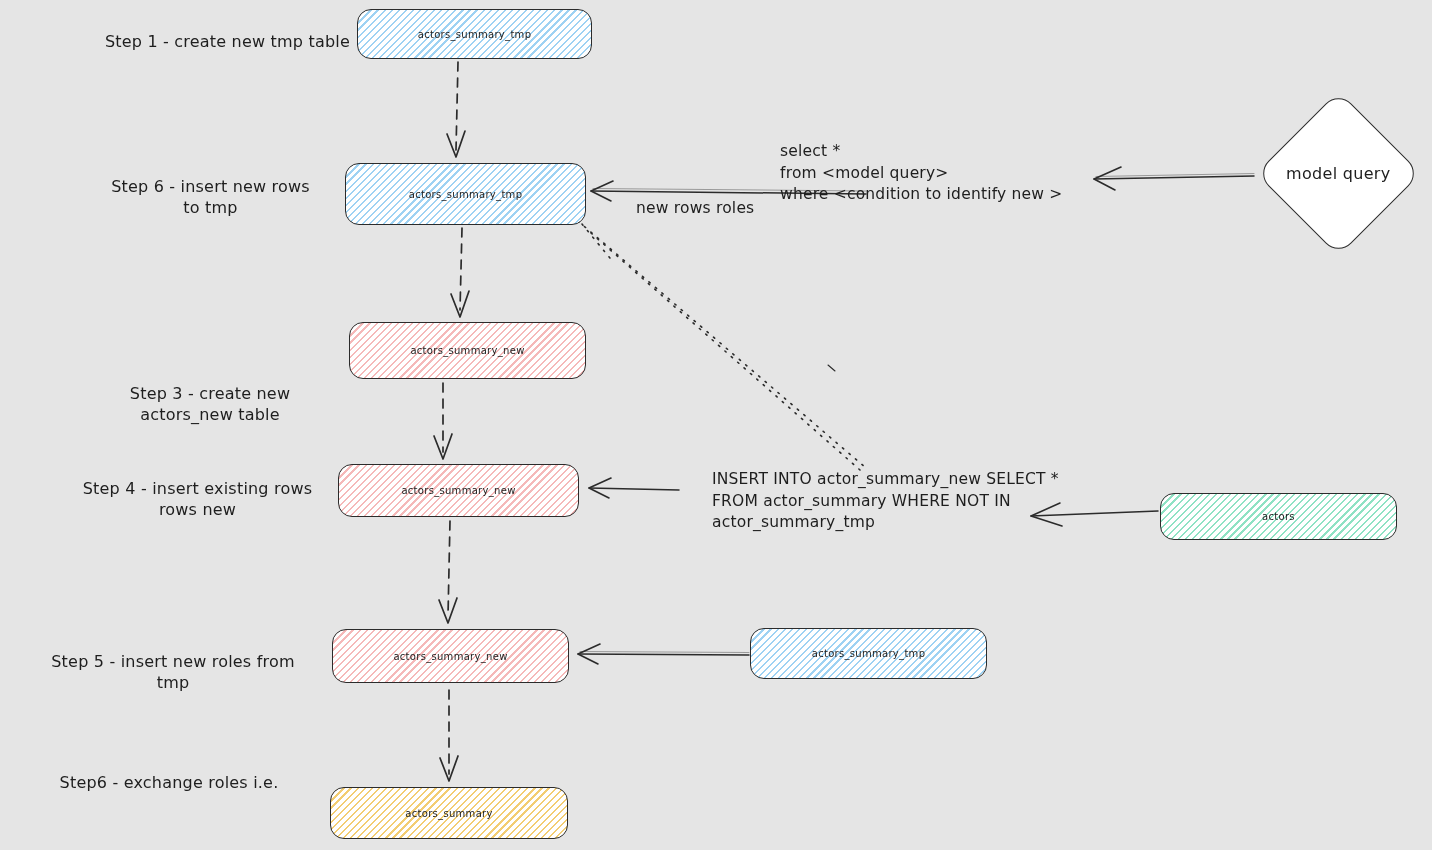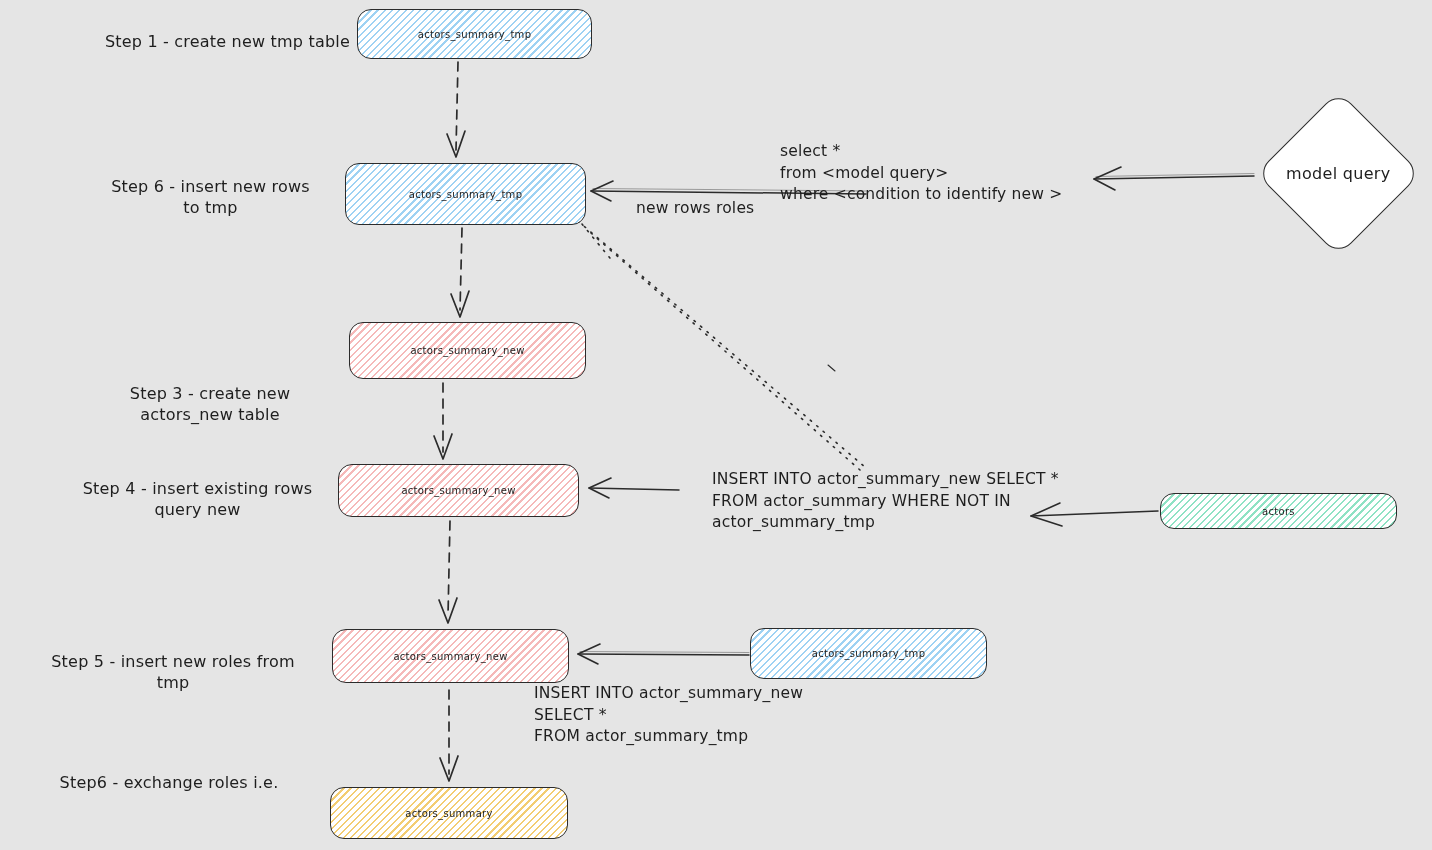--- a/index.html
+++ b/index.html
@@ -99,21 +99,21 @@
   <div class="steplabel" style="left:108px;top:176px;width:205px;">
     <div>Step 6 - insert new rows</div>
     <div>to tmp</div>
   </div>
   <div class="steplabel" style="left:110px;top:335px;width:200px;margin-top:48px;">
     <div>Step 3 - create new</div>
     <div>actors_new table</div>
   </div>
   <div class="steplabel" style="left:80px;top:478px;width:235px;">
     <div>Step 4 - insert existing rows</div>
-    <div>query new</div>
+    <div>rows new</div>
   </div>
   <div class="steplabel" style="left:33px;top:651px;width:280px;">
     <div>Step 5 - insert new roles from tmp</div>
   </div>
   <div class="steplabel" style="left:18px;top:772px;width:302px;">
     <div>Step6 - exchange roles i.e.</div>
   </div>
 
   <div class="node hatch-blue" style="left:357px;top:9px;width:235px;height:50px;">
     <span>actors_summary_tmp</span>
@@ -130,39 +130,34 @@
   <div class="node hatch-pink" style="left:332px;top:629px;width:237px;height:54px;">
     <span>actors_summary_new</span>
   </div>
   <div class="node hatch-yellow" style="left:330px;top:787px;width:238px;height:52px;">
     <span>actors_summary</span>
   </div>
 
   <div class="diamond">
     <span>model query</span>
   </div>
-  <div class="node hatch-green" style="left:1160px;top:493px;width:237px;height:36px;">
+  <div class="node hatch-green" style="left:1160px;top:493px;width:237px;height:47px;">
     <span>actors</span>
   </div>
   <div class="node hatch-blue" style="left:750px;top:628px;width:237px;height:51px;">
     <span>actors_summary_tmp</span>
   </div>
 
   <div class="annot" style="left:780px;top:141px;width:350px;">
     <div>select *</div>
     <div>from &lt;model query&gt;</div>
     <div>where &lt;condition to identify new &gt;</div>
   </div>
   <div class="annot" style="left:636px;top:198px;">
     <div>new rows roles</div>
   </div>
   <div class="annot" style="left:712px;top:469px;width:390px;">
     <div>INSERT INTO actor_summary_new SELECT *</div>
     <div>FROM actor_summary WHERE NOT IN</div>
     <div>actor_summary_tmp</div>
   </div>
-  <div class="annot" style="left:534px;top:683px;width:306px;">
-    <div>INSERT INTO actor_summary_new</div>
-    <div>SELECT *</div>
-    <div>FROM actor_summary_tmp</div>
-  </div>
 
 </div>
 
 </body></html>

